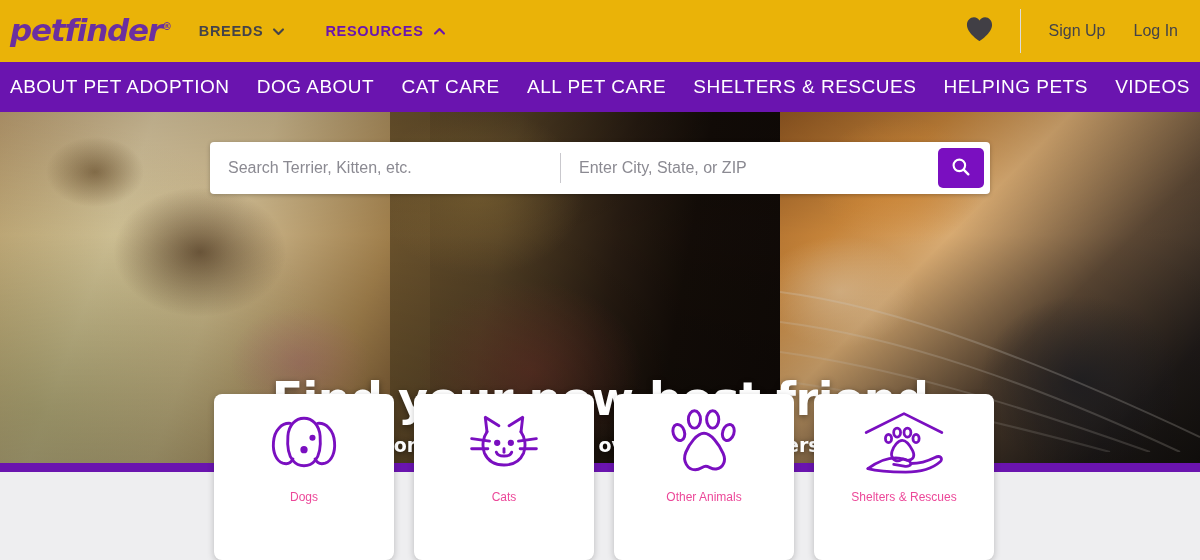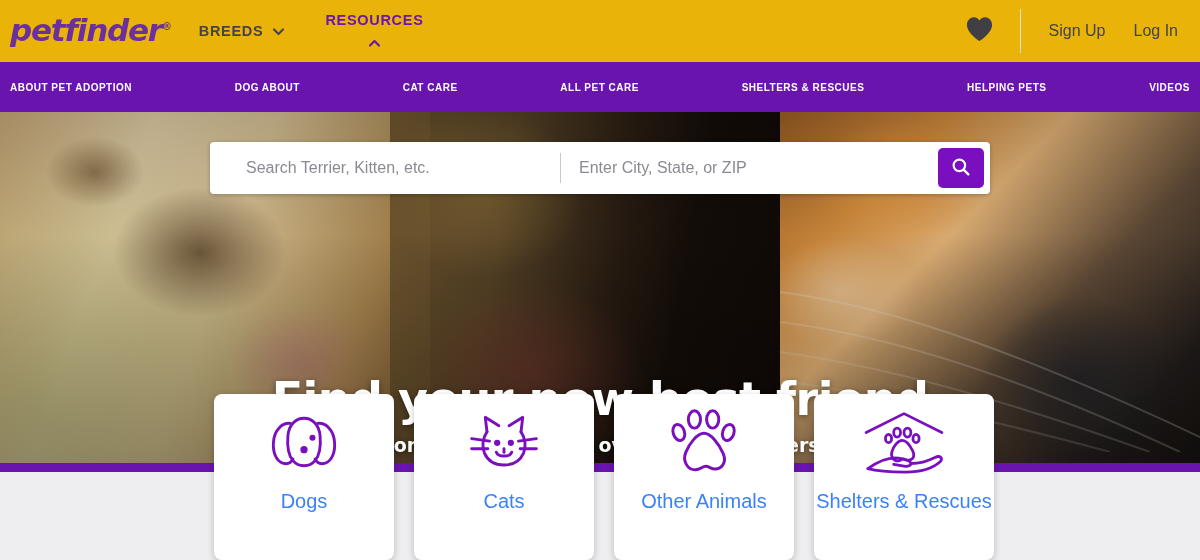--- a/index.html
+++ b/index.html
@@ -31,21 +31,21 @@
     top: -1px;
   }
   .logo .reg { font-size: 10px; font-style: normal; vertical-align: super; }
 
   .nav-top { display: flex; align-items: center; margin-left: 28px; gap: 40px; }
   .nav-top-item {
     display: flex; align-items: center; gap: 9px;
     font-size: 14.5px; font-weight: 700; letter-spacing: 0.7px;
     color: #444349; cursor: pointer;
   }
-  .nav-top-item.active { color: #6B15AF; flex-direction: column; }
+  .nav-top-item.active { color: #6B15AF; }
   .chev { width: 13px; height: 13px; position: relative; display: inline-block; }
   .chev svg { display: block; }
 
   .header-right {
     position: absolute; right: 0; top: 0; height: 62px;
     display: flex; align-items: center;
   }
   .heart { margin-right: 26px; cursor: pointer; }
   .hdiv { width: 1px; height: 44px; background: #dcdcdc; }
   .auth-links { display: flex; gap: 28px; margin-left: 28px; margin-right: 22px; }
@@ -57,22 +57,22 @@
     width: 1200px; height: 50px;
     background: #6A14AF;
     display: flex; align-items: center;
   }
   .subnav-inner {
     width: 100%; display: flex; align-items: center;
     justify-content: space-between;
     padding: 0 10px 0 10px;
   }
   .subnav-item {
-    color: #ffffff; font-size: 10px; letter-spacing: 0.5px;
-    white-space: nowrap; cursor: pointer; font-weight: bold;
+    color: #ffffff; font-size: 19px; letter-spacing: 0.5px;
+    white-space: nowrap; cursor: pointer;
   }
 
   
   .hero {
     position: absolute; top: 112px; left: 0;
     width: 1200px; height: 351px;
     overflow: hidden;
     background: #2a1a10;
   }
   .hero-photo { position: absolute; inset: 0; }
@@ -116,21 +116,21 @@
     display: flex; align-items: center;
     box-shadow: 0 1px 4px rgba(0,0,0,0.25);
   }
   .search-field {
     border: 0; outline: 0; height: 50px;
     font-family: "Liberation Sans", sans-serif;
     font-size: 16px; color: #45434a;
     background: transparent;
   }
   .search-field::placeholder { color: #8b8a92; }
-  .search-pet { width: 350px; padding-left: 36px; }
+  .search-pet { width: 350px; padding-left: 18px; }
   .search-sep { width: 1px; height: 30px; background: #c9c8cd; }
   .search-loc { width: 330px; padding-left: 18px; }
   .search-btn {
     width: 46px; height: 40px; margin-left: auto; margin-right: 6px;
     background: #7A0FC0; border: 0; border-radius: 5px;
     display: flex; align-items: center; justify-content: center;
     cursor: pointer;
   }
 
   
@@ -169,21 +169,21 @@
   }
   .card {
     width: 180px; height: 166px;
     background: #ffffff; border-radius: 8px;
     box-shadow: 0 2px 7px rgba(0,0,0,0.22);
     display: flex; flex-direction: column;
     align-items: center; cursor: pointer;
   }
   .card-icon { height: 96px; display: flex; align-items: center; justify-content: center; }
   .card-label {
-    font-size: 20px; color: #3b82f6;
+    font-size: 12px; color: #ec4899;
     font-family: "Liberation Sans", sans-serif;
   }
 </style>
 </head>
 <body>
 
 <div class="page">
 
   <div class="header">
     <div class="logo">

